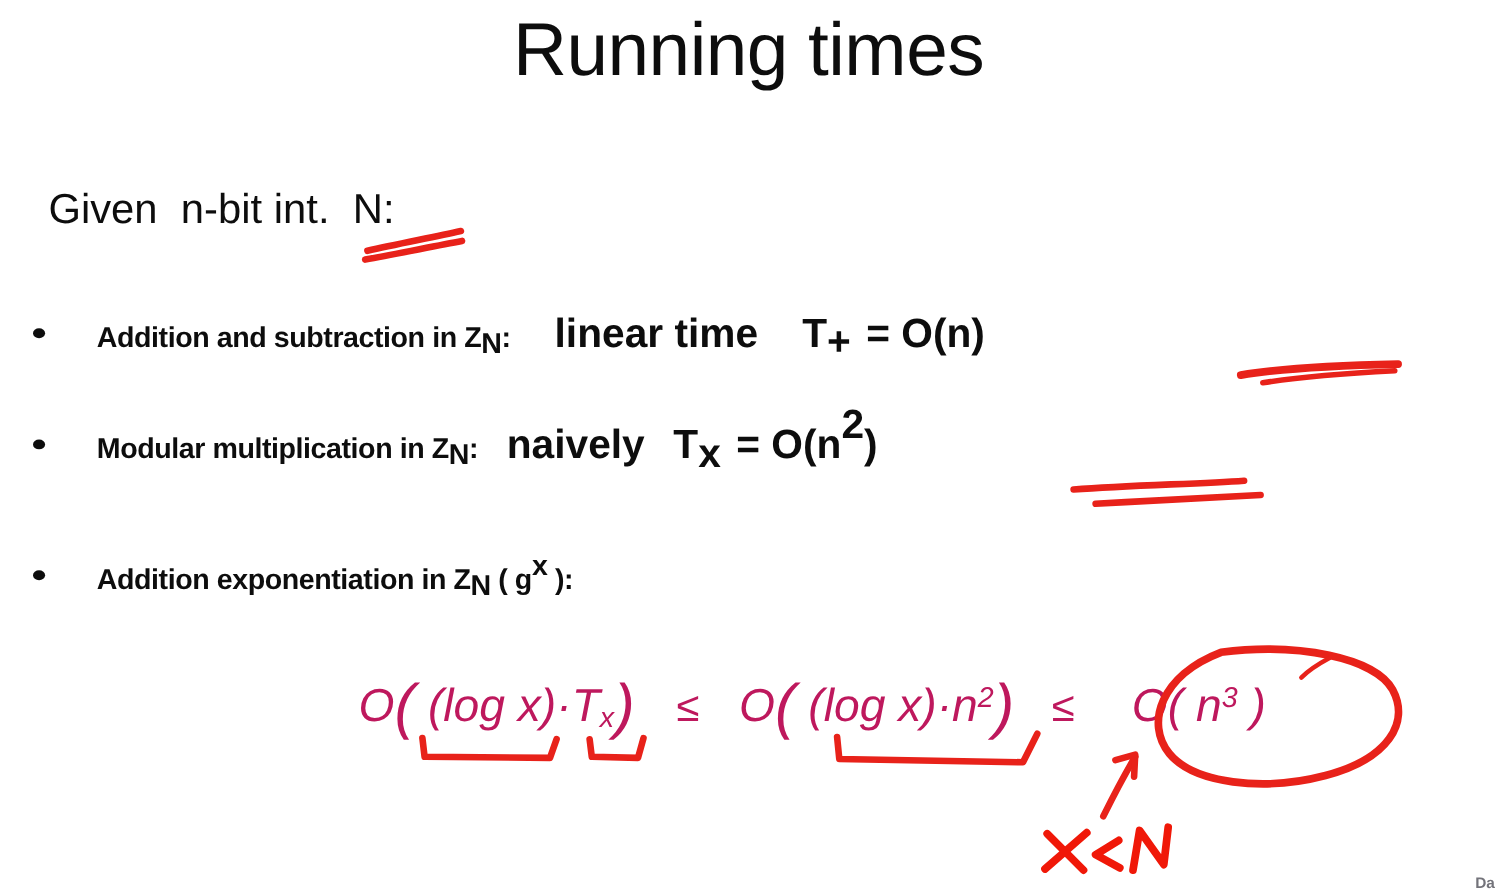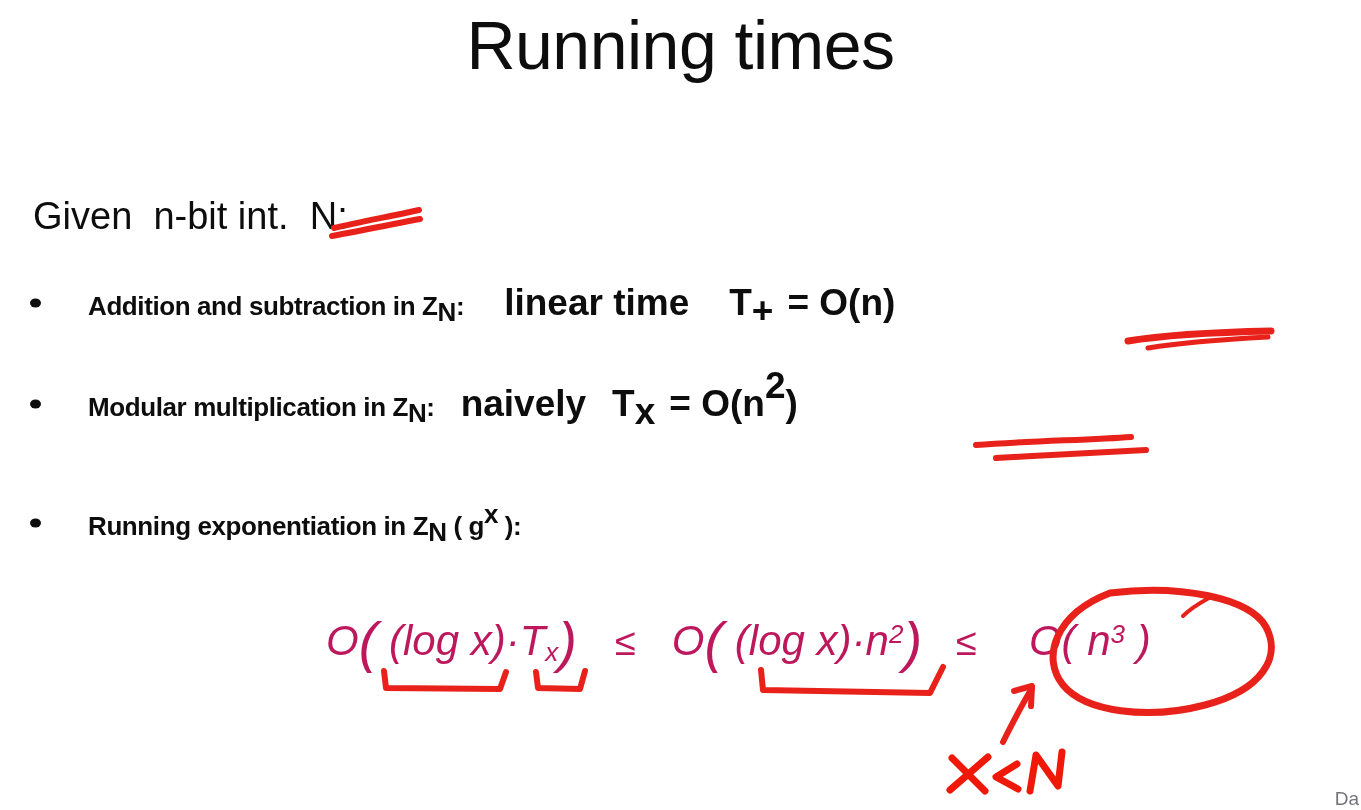--- a/index.html
+++ b/index.html
@@ -28,26 +28,25 @@
     font-size: 68px;
     font-weight: 400;
     color: #0d0d0d;
     letter-spacing: -0.5px;
     line-height: 1.1;
   }
 
   
   .given-line {
     position: absolute;
-    left: 33px;
+    left: 44px;
     top: 170px;
     font-size: 38px;
     color: #0d0d0d;
     white-space: pre;
-    margin-top: 25px;
   }
 
   
   .bullet-row {
     position: absolute;
     left: 30px;
     white-space: nowrap;
     color: #0d0d0d;
   }
   .bullet-dot {
@@ -117,23 +116,23 @@
     top: 0;
     width: 1361px;
     height: 810px;
     pointer-events: none;
   }
 
   .corner-mark {
     position: absolute;
     right: 2px;
     bottom: 0px;
-    font-size: 19px;
+    font-size: 14px;
     color: #5b5b63;
-    font-weight: 400;
+    font-weight: 700;
     opacity: 0.85;
     letter-spacing: 0px;
   }
 </style>
 </head>
 <body>
 
 <div id="slide">
 
   <div class="title">Running times</div>
@@ -145,21 +144,21 @@
     <span class="bullet-body"><span class="b-strong">Addition and subtraction in Z</span><sub class="b-strong">N</sub><span class="b-strong">:</span><span class="gap-lg"></span><span class="b-normal">linear time</span><span class="gap-lg"></span><span class="b-normal">T</span><sub class="b-normal">+</sub><span class="gap-sm"></span><span class="b-normal">= </span><span class="b-normal">O(n)</span></span>
   </div>
 
   <div class="bullet-row" style="top:385px;">
     <span class="bullet-dot"></span>
     <span class="bullet-body"><span class="b-strong">Modular multiplication in Z</span><sub class="b-strong">N</sub><span class="b-strong">:</span><span class="gap-md"></span><span class="b-normal">naively</span><span class="gap-md"></span><span class="b-normal">T</span><sub class="b-normal">x</sub><span class="gap-sm"></span><span class="b-normal">= </span><span class="b-normal">O(n</span><sup class="b-normal">2</sup><span class="b-normal">)</span></span>
   </div>
 
   <div class="bullet-row" style="top:504px;">
     <span class="bullet-dot"></span>
-    <span class="bullet-body"><span class="b-strong">Running exponentiation in Z</span><sub class="b-strong">N</sub><span class="b-strong"> ( g</span><sup class="b-strong">x</sup><span class="b-strong"> ):</span></span>
+    <span class="bullet-body"><span class="b-strong">Addition exponentiation in Z</span><sub class="b-strong">N</sub><span class="b-strong"> ( g</span><sup class="b-strong">x</sup><span class="b-strong"> ):</span></span>
   </div>
 
   <div class="formula-row"><span>O</span><span class="paren-big">(</span><span> (log x)·T</span><sub>x</sub><span class="paren-big">)</span><span style="display:inline-block;width:38px;"></span><span class="le">≤</span><span style="display:inline-block;width:36px;"></span><span>O</span><span class="paren-big">(</span><span> (log x)·n</span><sup>2</sup><span class="paren-big">)</span><span style="display:inline-block;width:34px;"></span><span class="le">≤</span><span style="display:inline-block;width:52px;"></span><span>O( n</span><sup>3</sup><span> )</span></div>
 
   <svg class="ink" viewBox="0 0 1361 810">
     <g fill="none" stroke="#e8221a" stroke-linecap="round" stroke-linejoin="round">
 
       <path d="M334 228 C360 222, 392 216, 419 210" stroke-width="6"></path>
       <path d="M332 236 C360 231, 393 224, 420 219" stroke-width="6"></path>
 

